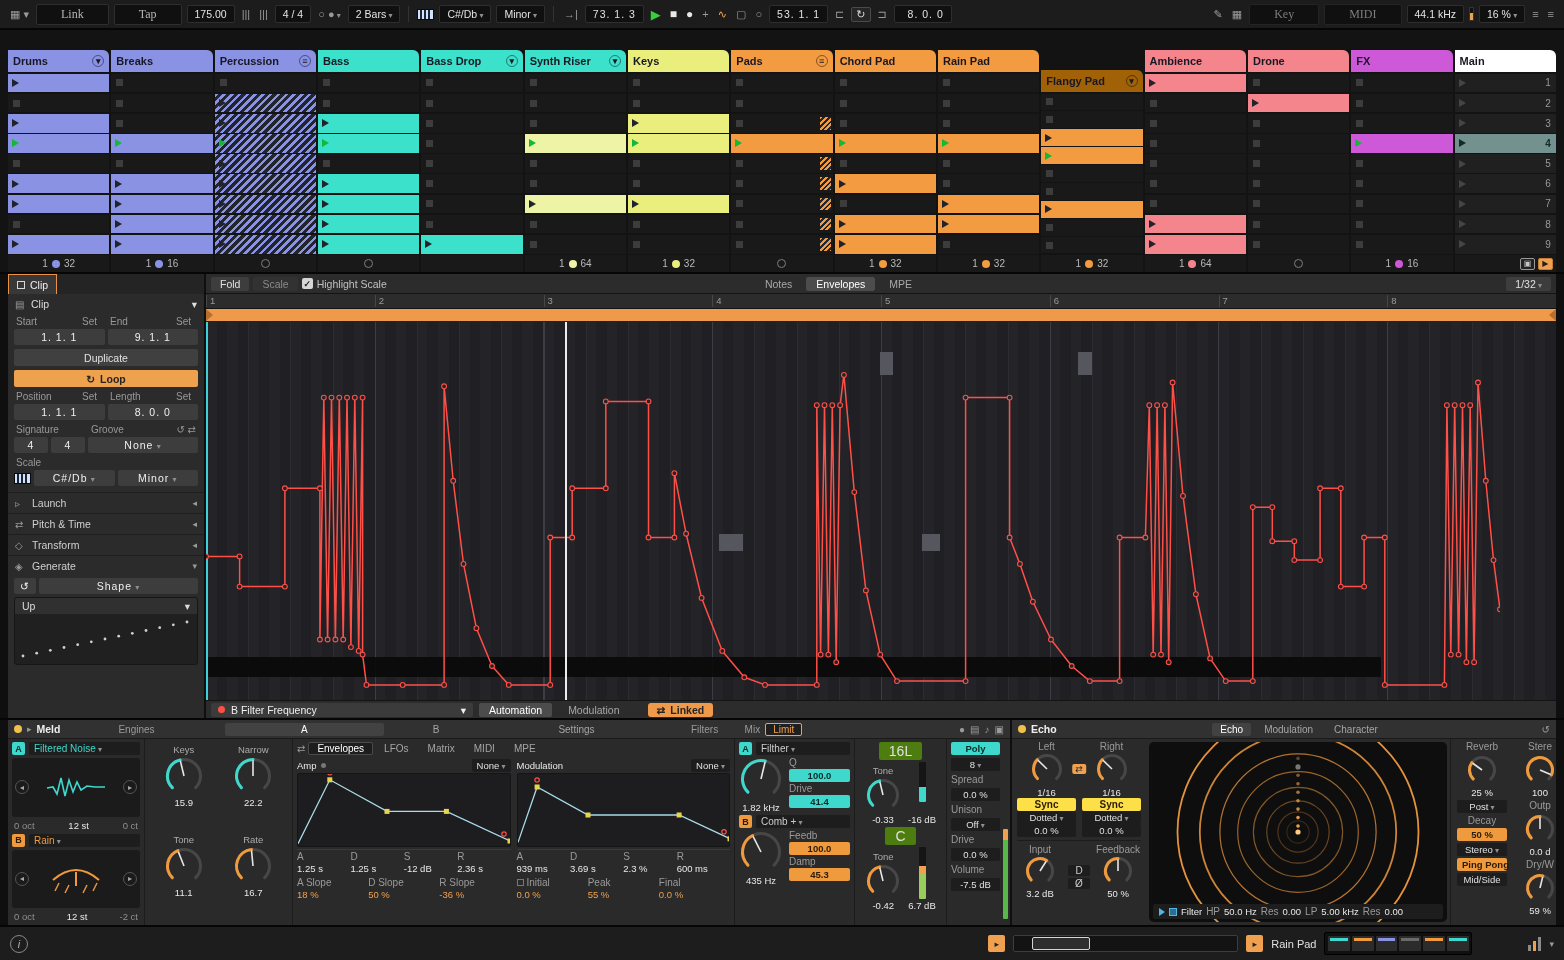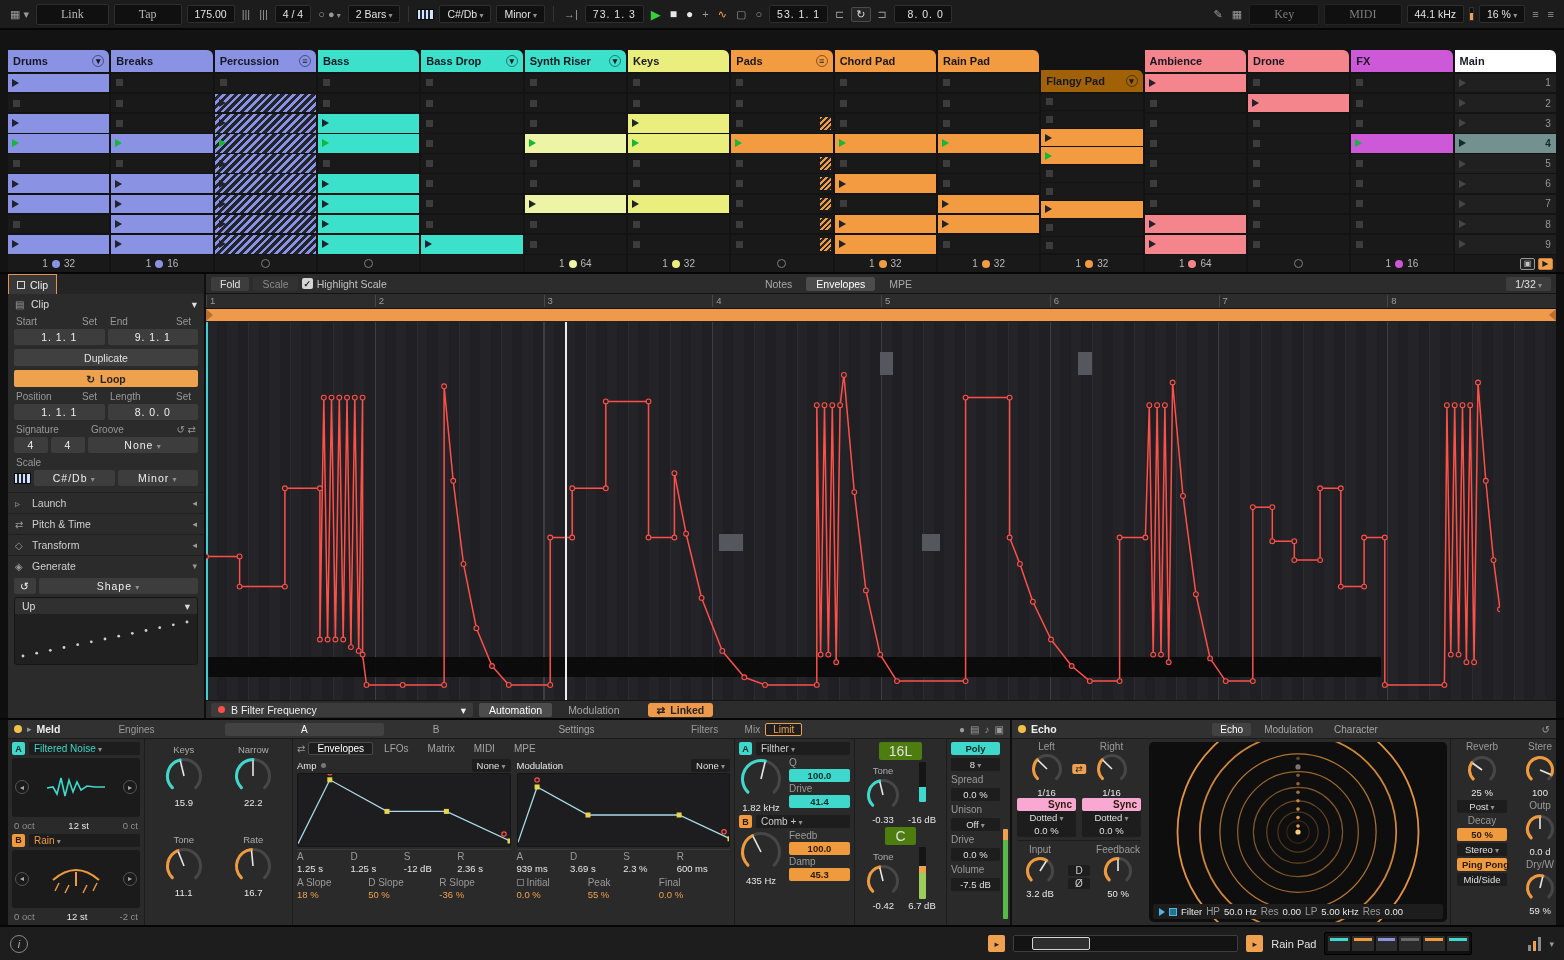--- a/index.html
+++ b/index.html
@@ -155,21 +155,21 @@
 .meter::after{content:"";position:absolute;bottom:0;left:0;right:0}
 .cyanm{height:40px}.cyanm::after{height:38%;background:#3fd8cc}
 .oram{height:52px}.oram::after{height:64%;background:linear-gradient(180deg,#f0a14f 0 20%,#9acd5a 20%)}
 .m-global{flex:1;gap:3px;align-items:stretch;position:relative;padding-right:10px}
 .gmeter{position:absolute;right:2px;bottom:6px;top:90px;width:5px;background:linear-gradient(180deg,#f0a14f 0 12%,#58b84a 12%);border-radius:1px}
 .echo{flex:1}
 .echo-body{flex:1;display:flex;min-height:0;font-size:10px}
 .e-controls{flex:0 0 134px;padding:2px 5px;display:flex;flex-direction:column}
 .eg2{display:grid;grid-template-columns:1fr 1fr;column-gap:6px;row-gap:2px;justify-items:center;align-items:center}
 .linkbox{position:absolute;left:50%;top:12px;transform:translateX(-50%);background:#f0a14f;color:#222;border-radius:2px;font-size:9px;padding:0 3px}
-.syncbtn{background:#f9a8d4;color:#2b1a05;font-weight:bold;border-radius:2px;padding:1px 4px;width:100%;text-align:right}
+.syncbtn{background:#fde047;color:#2b1a05;font-weight:bold;border-radius:2px;padding:1px 4px;width:100%;text-align:center}
 .dline{height:1px;background:#1c1c1c;margin:3px 0}
 .eg3{display:grid;grid-template-columns:1fr 26px 1fr;column-gap:3px;justify-items:center;align-items:center}
 .dbox{background:#1d1d1d;border-radius:2px;width:22px;text-align:center;color:#ccc;padding:0}
 .viz{flex:1;margin:3px;background:#0e0e0e;border-radius:5px;position:relative;overflow:hidden}
 .fbar{position:absolute;left:4px;right:4px;bottom:3px;height:15px;background:#1d1d1d;border-radius:2px;display:flex;align-items:center;gap:4px;padding:0 6px;font-size:9.5px;z-index:2}
 .cyantri{width:0;height:0;border-top:4px solid transparent;border-bottom:4px solid transparent;border-left:6px solid #4db8e8}
 .cyansq{width:8px;height:8px;background:#2a6f8e;border:1px solid #4db8e8}
 .rp{flex:0 0 106px;border-left:1px solid #1c1c1c;overflow:hidden;padding:2px 0 2px 5px;display:flex}
 .rpcol{width:52px;flex:none;display:flex;flex-direction:column;align-items:center;gap:2px}
 .rpcol .vbox{width:50px}

